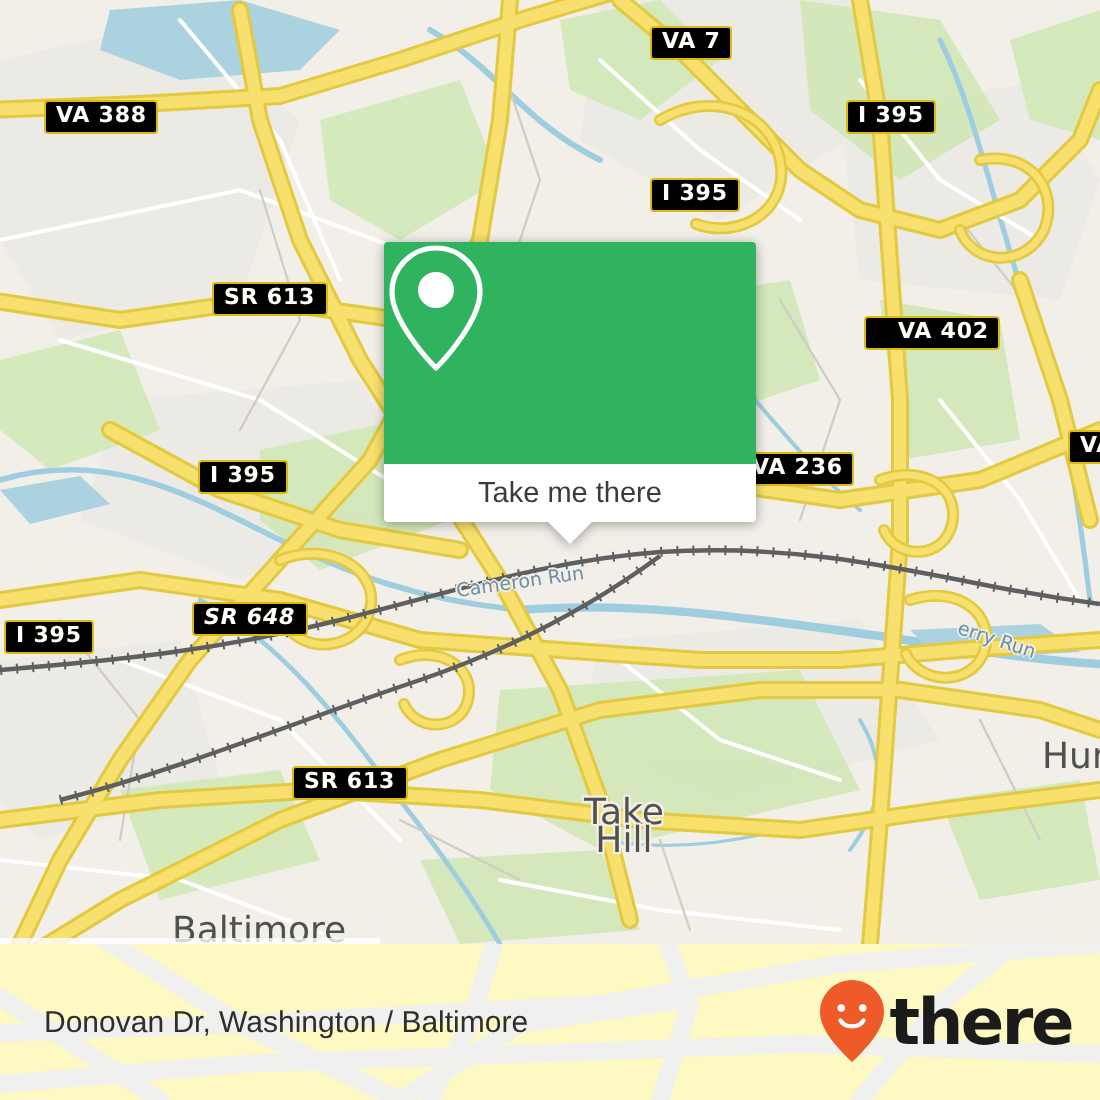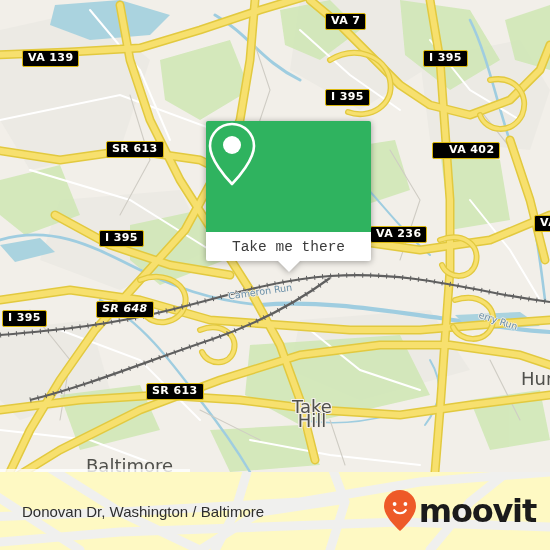--- a/index.html
+++ b/index.html
@@ -47,23 +47,22 @@
     letter-spacing:.4px;
     padding:1px 5px 2px 5px;
     line-height:12px;
     white-space:nowrap;
     text-shadow:0 0 1px rgba(120,90,0,.35);
     font-family:"DejaVu Sans","Liberation Sans",sans-serif;
   }
 
   
   #popup{
-    position:absolute;left:206px;top:121px;width:165px;
+    position:absolute;left:192px;top:121px;width:186px;
     filter:drop-shadow(0 1px 3px rgba(0,0,0,.35));
-    font-family:Liberation Mono, monospace;
   }
   #popup .card-head{
     background:#2fb35f;height:111px;border-radius:2px 2px 0 0;
     display:flex;align-items:center;justify-content:center;
   }
   #popup .card-foot{
     background:#ffffff;height:29px;border-radius:0 0 2px 2px;
     display:flex;align-items:center;justify-content:center;
     color:#3b3b3b;font-size:14.5px;
   }
@@ -236,26 +235,26 @@
       </g>
     </svg>
 
     <div class="maplabel water-label" style="left:228px;top:286px;transform:rotate(-8deg);">Cameron Run</div>
     <div class="maplabel water-label" style="left:478px;top:315px;transform:rotate(18deg);">erry Run</div>
 
     <div class="maplabel place" style="left:292px;top:400px;"><span>Take</span><br><span>Hill</span></div>
     <div class="maplabel place" style="left:521px;top:372px;">Hun</div>
     <div class="maplabel place" style="left:86px;top:459px;">Baltimore</div>
 
-    <div class="shield" style="left:22px;top:50px;">VA 139</div>
+    <div class="shield" style="left:22px;top:50px;">VA 388</div>
     <div class="shield" style="left:325px;top:13px;">VA 7</div>
     <div class="shield" style="left:423px;top:50px;">I 395</div>
     <div class="shield" style="left:325px;top:89px;">I 395</div>
     <div class="shield" style="left:106px;top:141px;">SR 613</div>
-    <div class="shield" style="left:432px;top:142px;padding-left:16px;">VA 402</div>
+    <div class="shield" style="left:432px;top:158px;padding-left:16px;">VA 402</div>
     <div class="shield" style="left:534px;top:215px;">VA</div>
     <div class="shield" style="left:99px;top:230px;">I 395</div>
     <div class="shield" style="left:370px;top:226px;">VA 236</div>
     <div class="shield" style="left:96px;top:301px;font-style:italic;">SR 648</div>
     <div class="shield" style="left:2px;top:310px;">I 395</div>
     <div class="shield" style="left:146px;top:383px;">SR 613</div>
 
     <div id="popup">
       <div class="card-head">
         <svg width="52" height="66" viewBox="0 0 52 66">
@@ -286,17 +285,17 @@
 
     <div class="title">Donovan Dr, Washington / Baltimore</div>
 
     <div id="brand">
       <svg width="34" height="44" viewBox="0 0 34 44">
         <path d="M17 1 C8.2 1 1 8.2 1 17 C1 26 10 35.5 17 42 C24 35.5 33 26 33 17 C33 8.2 25.8 1 17 1 Z" fill="#ee5a28"></path>
         <circle cx="11.6" cy="15" r="1.9" fill="#ffffff"></circle>
         <circle cx="22.4" cy="15" r="1.9" fill="#ffffff"></circle>
         <path d="M11.2 21.2 C13.6 25.2 20.4 25.2 22.8 21.2" fill="none" stroke="#ffffff" stroke-width="2.1" stroke-linecap="round"></path>
       </svg>
-      <span class="wordmark">moovit</span>
+      <span class="wordmark">there</span>
     </div>
   </div>
 
 </div>
 
 </body></html>

